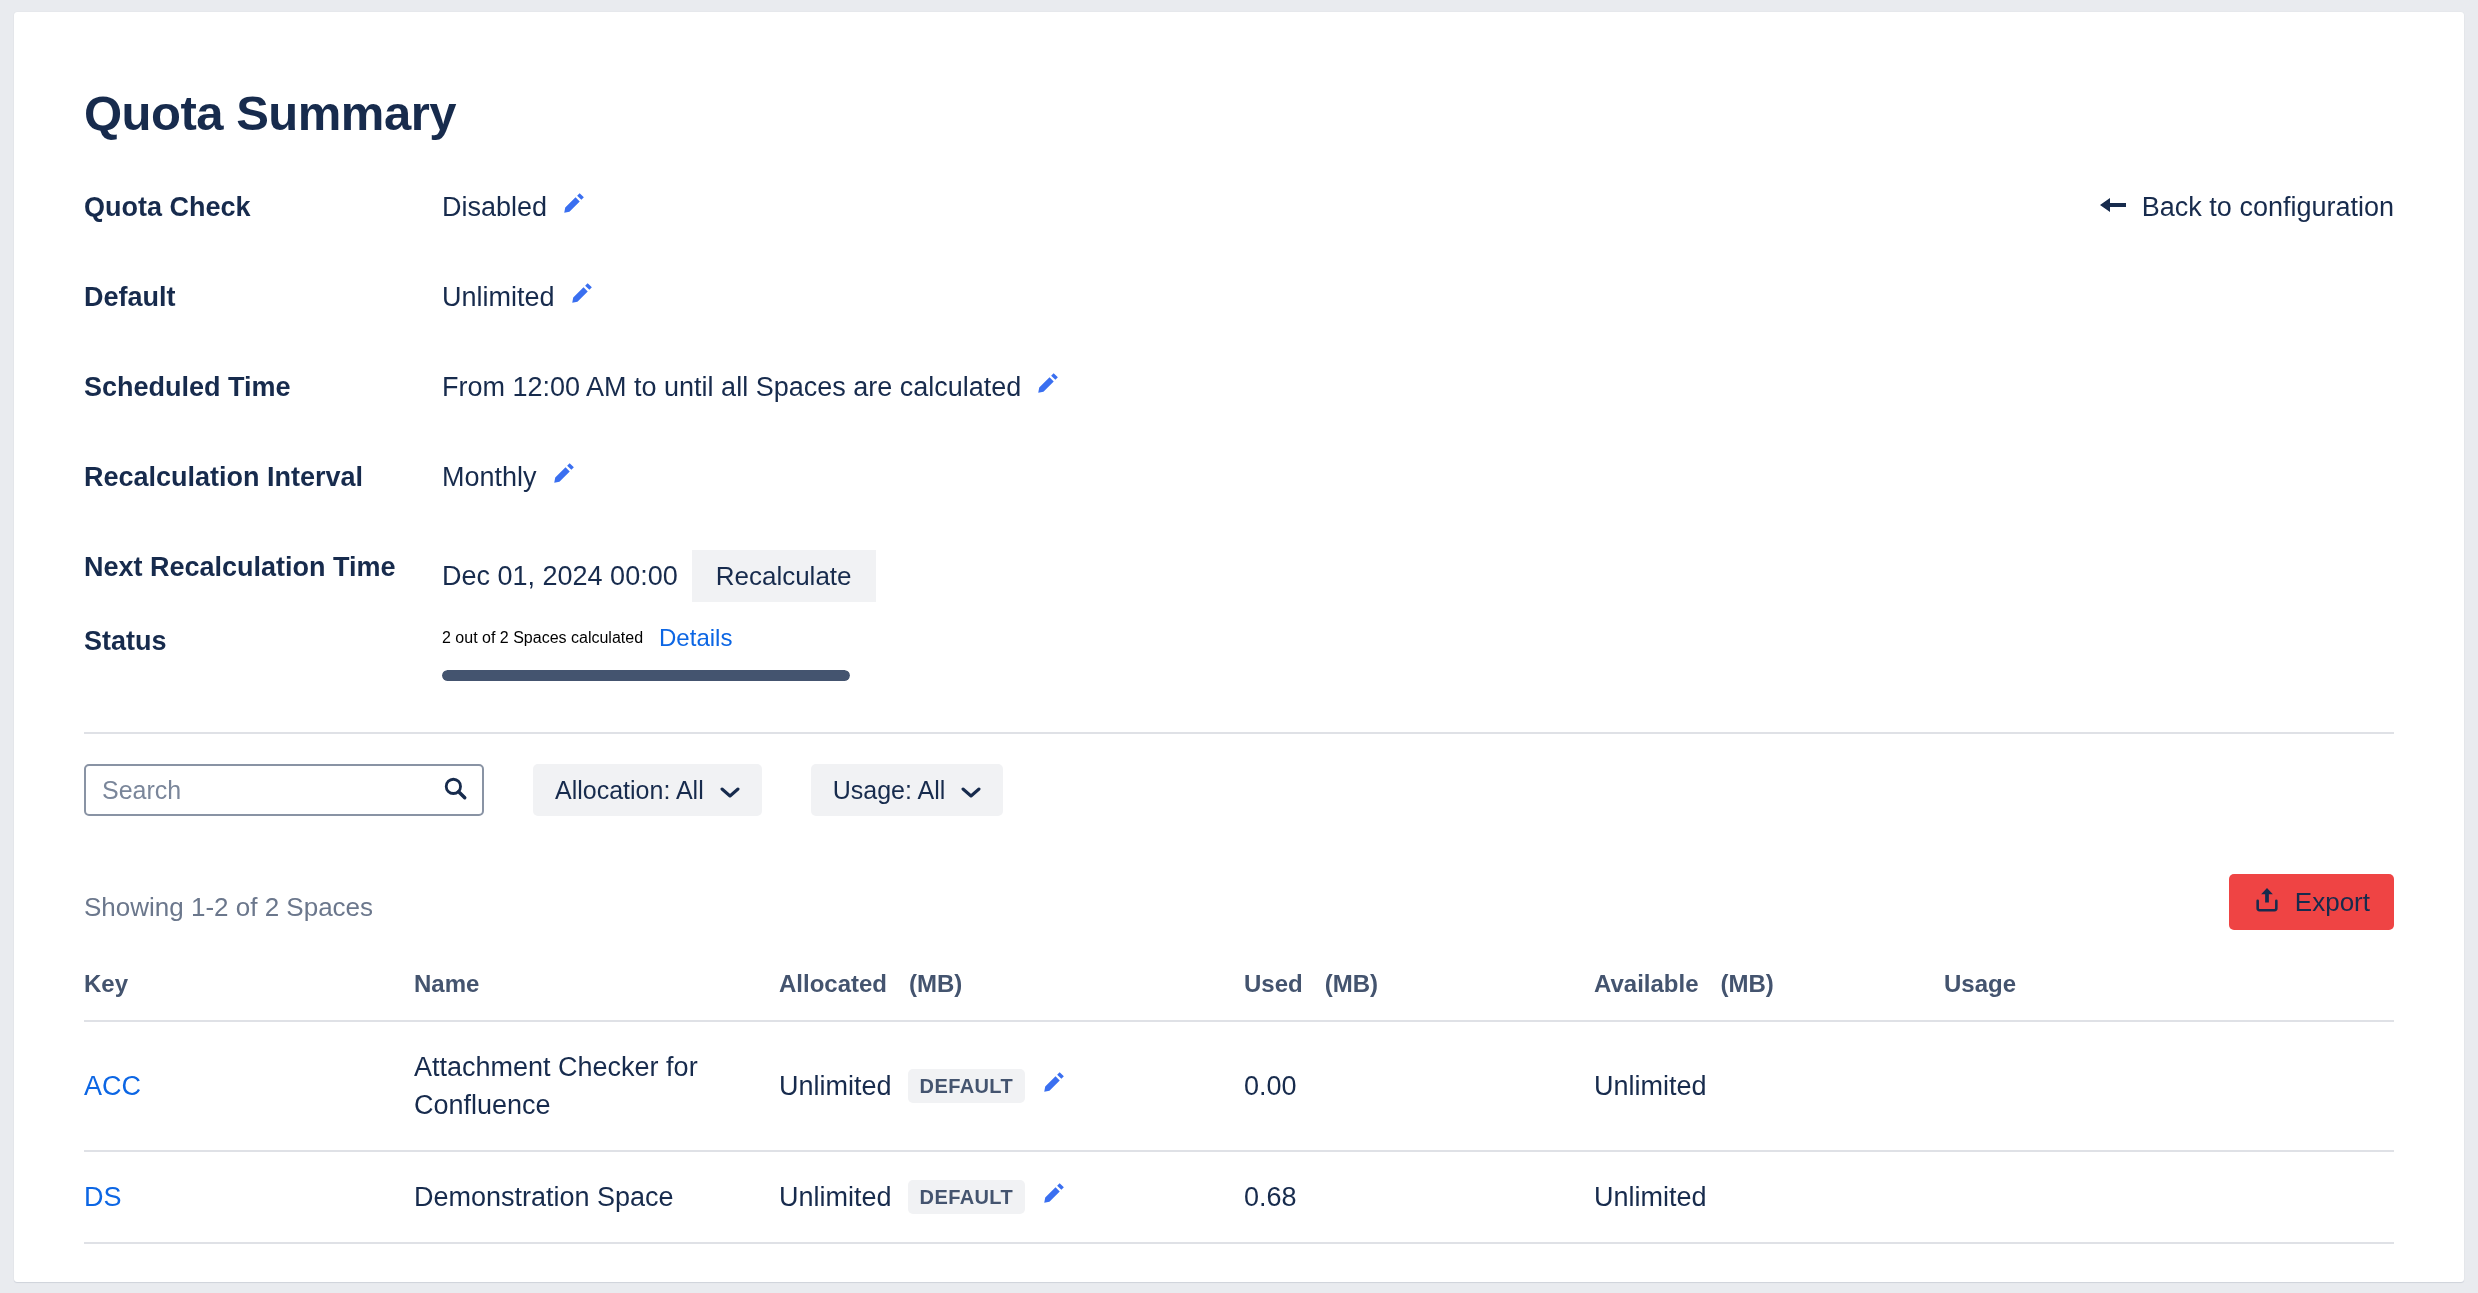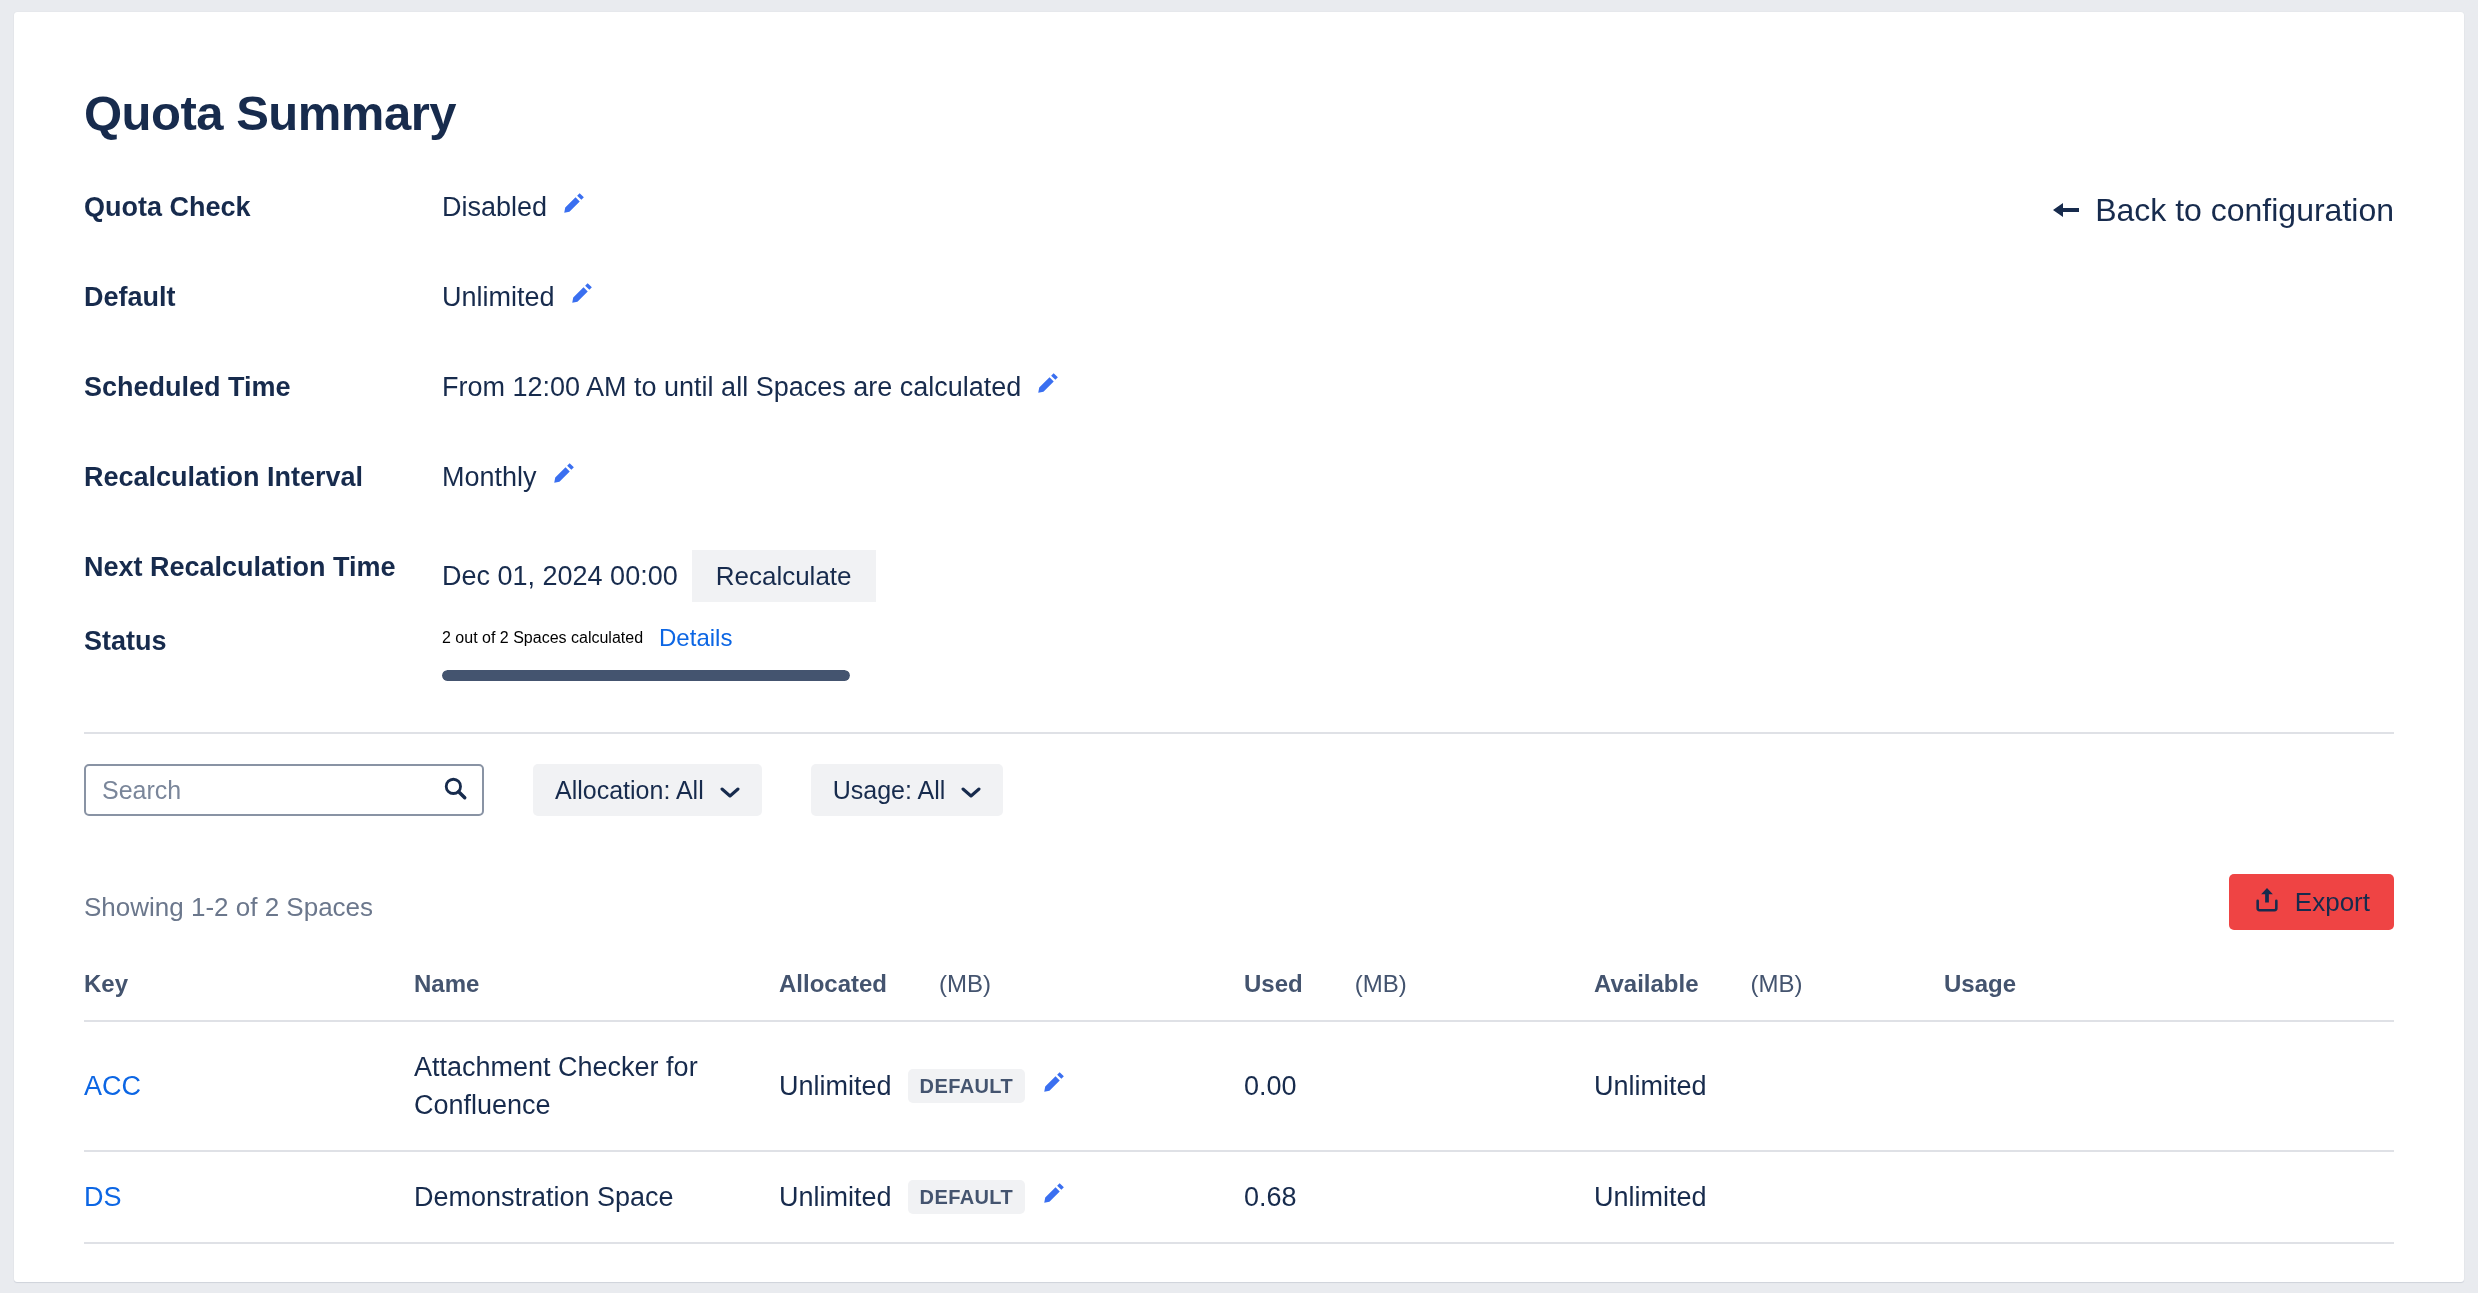--- a/index.html
+++ b/index.html
@@ -35,21 +35,21 @@
     letter-spacing: -0.5px;
     color: #172b4d;
     line-height: 1.1;
   }
 
   
   .back-link {
     position: absolute;
     right: 70px; top: 180px;
     display: flex; align-items: center; gap: 14px;
-    font-size: 32px;
+    font-size: 27px;
     color: #172b4d;
     cursor: pointer;
     text-decoration: none;
     white-space: nowrap;
   }
   .back-arrow { display: block; }
 
   
   .summary { position: absolute; left: 70px; top: 178px; width: 2310px; }
   .srow {
@@ -192,21 +192,21 @@
   }
   .table th {
     text-align: left;
     font-size: 24px;
     font-weight: 700;
     color: #44546f;
     padding: 18px 0 22px 0;
     border-bottom: 2px solid #dfe1e6;
     vertical-align: bottom;
   }
-  .table th .unit { font-weight: 400; padding-left: 8px; margin-left: 44px; }
+  .table th .unit { font-weight: 700; padding-left: 22px; }
   .table td {
     font-size: 27px;
     color: #172b4d;
     padding: 26px 0;
     border-bottom: 2px solid #dfe1e6;
     vertical-align: middle;
     line-height: 38px;
   }
   .col-key { width: 330px; }
   .col-name { width: 365px; padding-right: 40px !important; }

